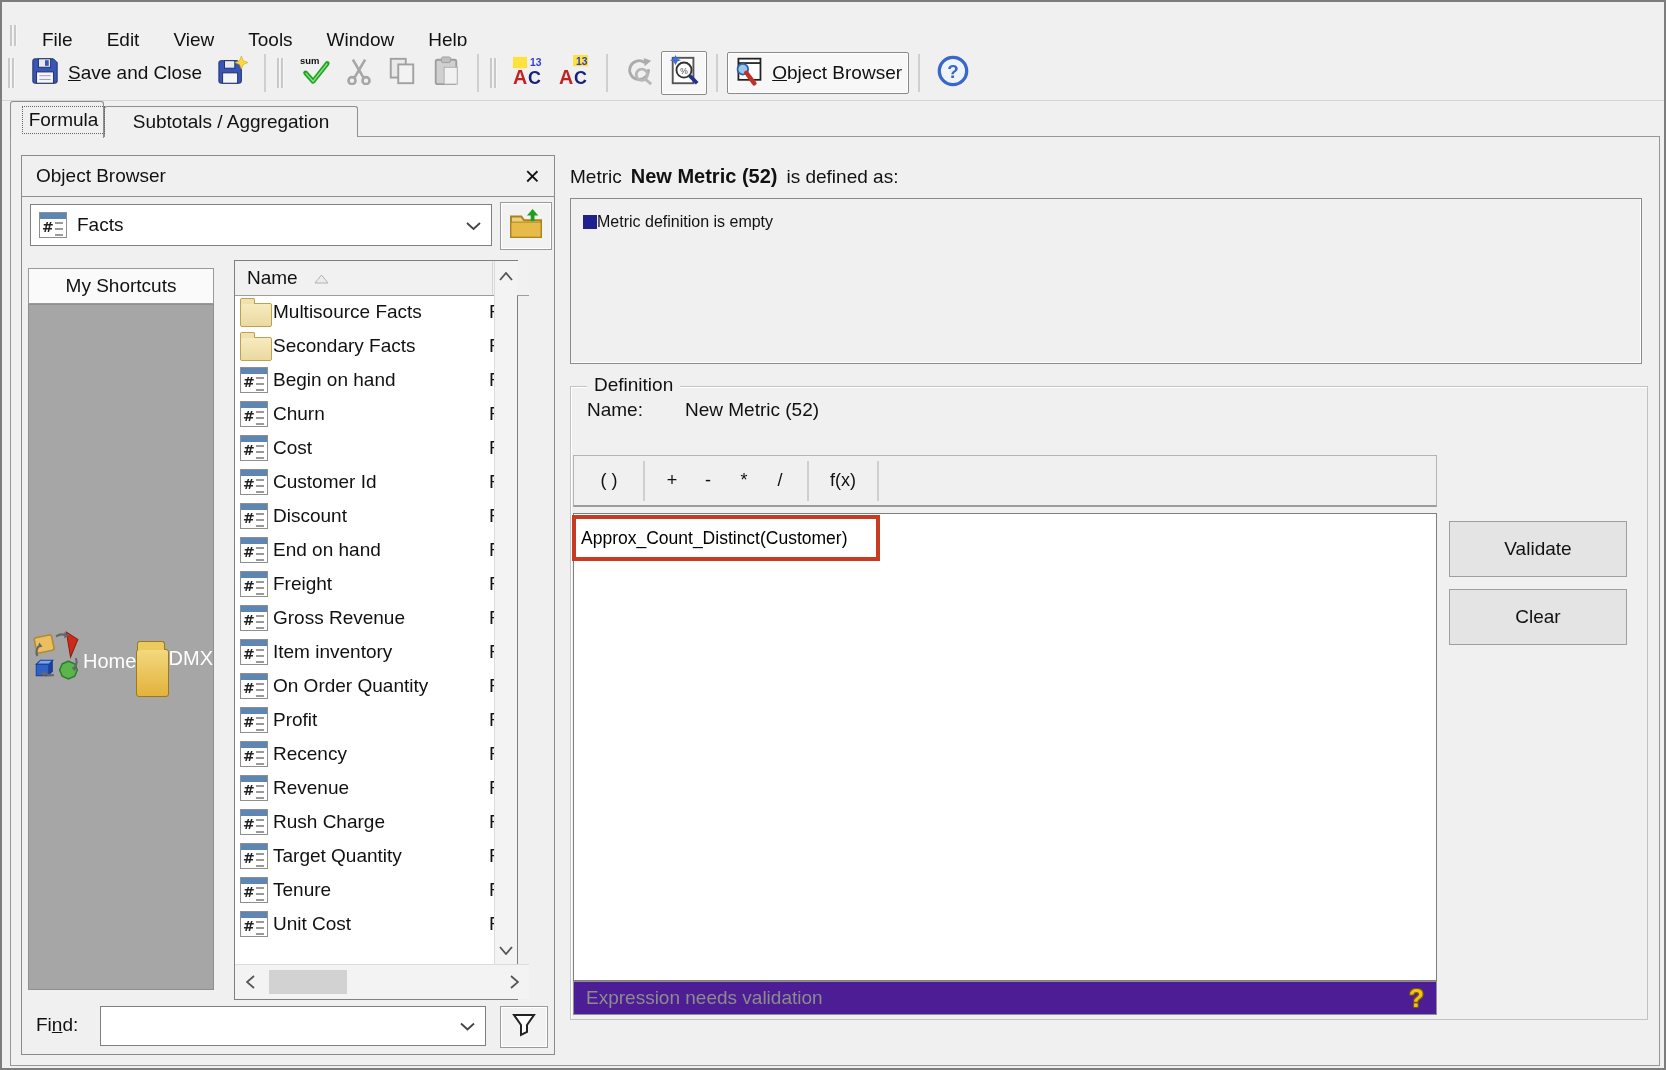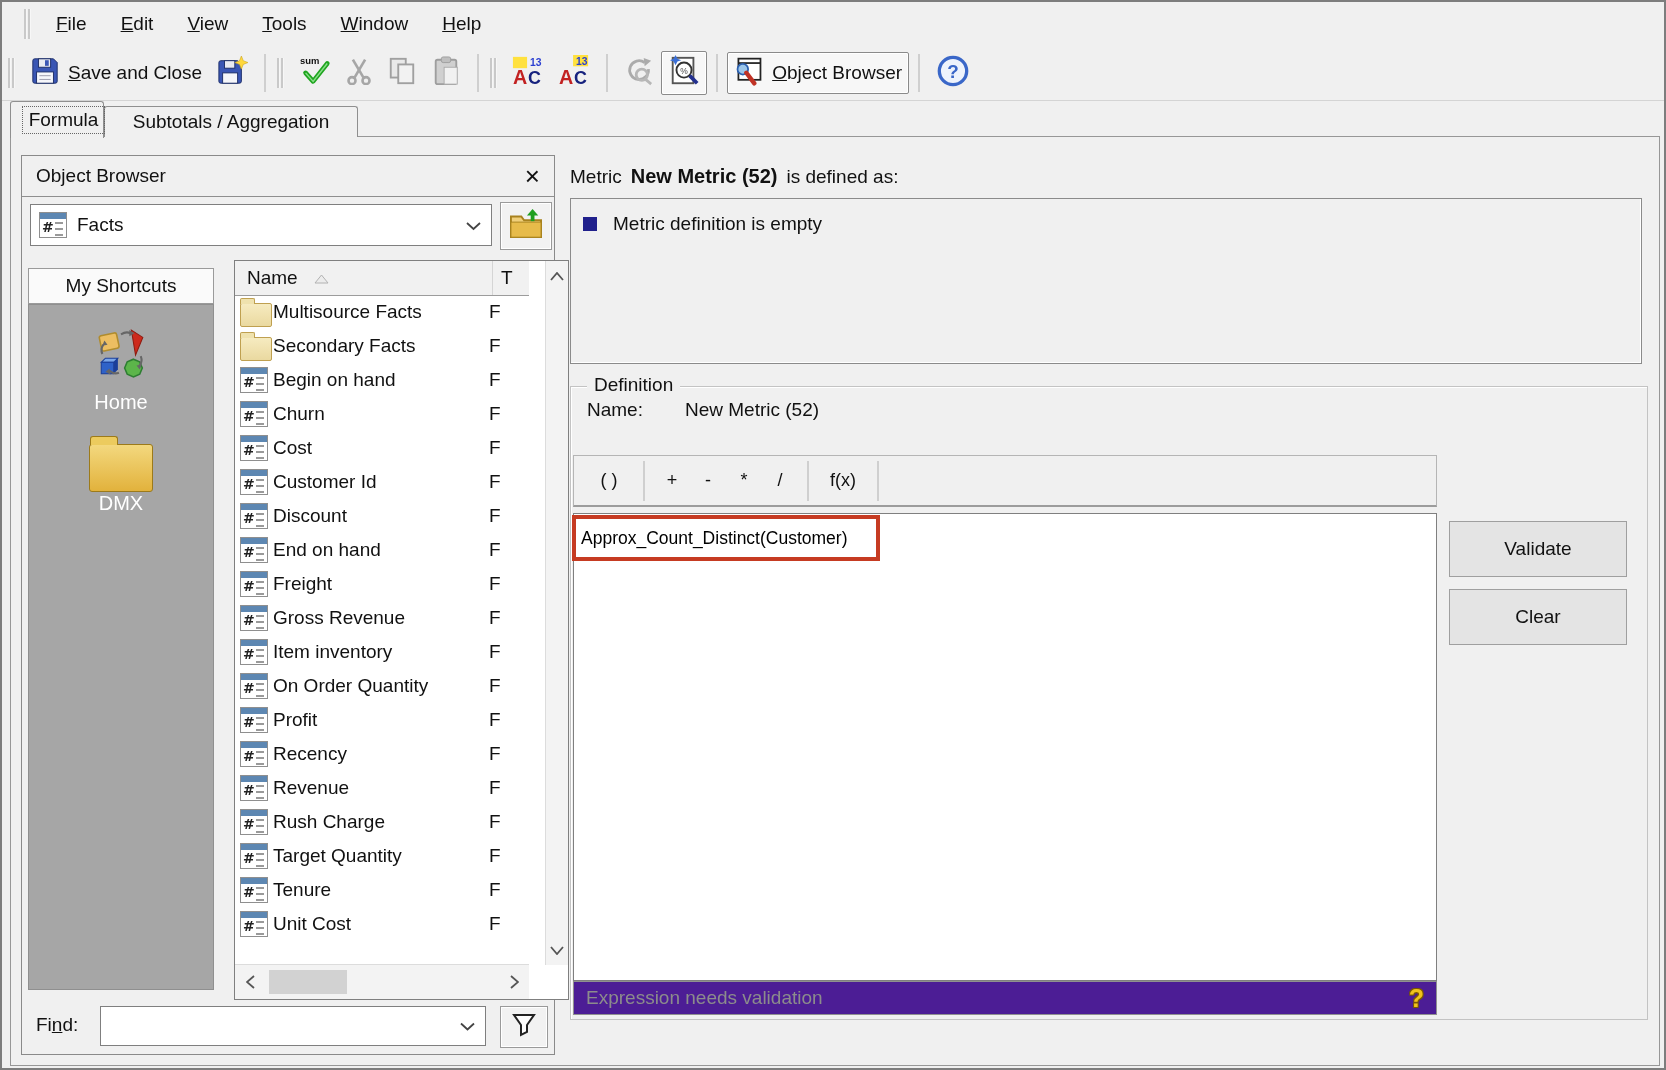--- a/index.html
+++ b/index.html
@@ -1,18 +1,18 @@
 <!DOCTYPE html>
 <html><head>
 <meta charset="utf-8">
 <style>
   html,body{margin:0;padding:0;background:#e8e8e8;font-family:"Liberation Sans",sans-serif;}
   #window{position:relative;width:1666px;height:1070px;background:#f0f0f0;border:2px solid #7d7d7d;box-sizing:border-box;overflow:hidden;color:#111;}
   
-  .menubar{position:absolute;left:0;top:0;right:0;height:44px;display:flex;align-items:center;border-bottom:1px solid #e2e2e2;background:#f0f0f0;padding-left:20px;}
+  .menubar{position:absolute;left:0;top:16px;right:0;height:44px;display:flex;align-items:center;border-bottom:1px solid #e2e2e2;background:#f0f0f0;padding-left:6px;}
   .grip{width:7px;height:30px;margin:0 8px 0 2px;background:linear-gradient(90deg,#c9c9c9 0 2px,#f7f7f7 2px 3px,transparent 3px 4px,#c9c9c9 4px 6px,#f7f7f7 6px 7px);}
   .menu-item{padding:4px 17px;font-size:19px;cursor:default;}
   .mn{text-decoration:underline;}
   
   .toolbar{position:absolute;left:0;top:44px;right:0;height:54px;display:flex;align-items:center;border-bottom:1px solid #d4d4d4;background:#f0f0f0;padding-left:4px;}
   .tb-btn{display:flex;align-items:center;gap:8px;padding:3px 6px;border:1px solid transparent;border-radius:2px;}
   .tb-label{font-size:19px;white-space:nowrap;}
   .tb-btn.framed{border:1px solid #8a8a8a;background:#f7f7f7;box-shadow:inset 0 0 0 1px #fff;}
   .vsep{width:2px;height:38px;background:#cfcfcf;margin:0 9px;}
   .dim{opacity:.95}
@@ -26,26 +26,26 @@
   
   .obpanel{position:absolute;left:18px;top:152px;width:534px;height:900px;border:1px solid #8a8a8a;background:#f0f0f0;box-sizing:border-box;}
   .ob-title{position:absolute;left:0;top:0;right:0;height:40px;border-bottom:1px solid #8f8f8f;display:flex;align-items:center;justify-content:space-between;padding:0 14px;font-size:19px;}
   .ob-close{font-size:26px;line-height:20px;color:#111;cursor:default;}
   .combo{position:relative;background:#fff;border:1px solid #7f7f7f;display:flex;align-items:center;box-sizing:border-box;}
   .combo .chev{position:absolute;right:10px;top:50%;transform:translateY(-50%);}
   .ob-combo{position:absolute;left:8px;top:48px;width:462px;height:42px;padding-left:8px;gap:10px;font-size:19px;}
   .folderup-btn{position:absolute;left:478px;top:46px;width:50px;height:46px;border:1px solid #9a9a9a;background:#f2f2f2;display:flex;align-items:center;justify-content:center;box-shadow:inset 0 0 0 1px #fff;}
   
   .sc-header{position:absolute;left:6px;top:112px;width:186px;height:36px;background:#fafafa;border:1px solid #9a9a9a;display:flex;align-items:center;justify-content:center;font-size:19px;box-sizing:border-box;}
-  .sc-body{position:absolute;left:6px;top:148px;width:186px;height:686px;background:#a6a6a6;border:1px solid #8f8f8f;box-sizing:border-box;display:flex;flex-direction:column;align-items:center;padding-top:22px;}
+  .sc-body{position:absolute;left:6px;top:148px;width:186px;height:686px;background:#a6a6a6;border:1px solid #8f8f8f;box-sizing:border-box;display:flex;align-items:center;padding-top:22px;}
   .sc-label{color:#fff;font-size:20px;margin-top:6px;}
   .folder-big{width:62px;height:46px;position:relative;background:linear-gradient(#f3d87e,#e2b23c);border:1px solid #9c7a1a;border-radius:3px;margin-top:30px;}
   .folder-big::before{content:"";position:absolute;top:-9px;left:0;width:26px;height:8px;background:#eccb5e;border:1px solid #9c7a1a;border-bottom:none;border-radius:3px 3px 0 0;}
   
-  .listbox{position:absolute;left:212px;top:104px;width:335px;height:740px;border:1px solid #7f7f7f;background:#fff;box-sizing:border-box;}
+  .listbox{position:absolute;left:212px;top:104px;width:284px;height:740px;border:1px solid #7f7f7f;background:#fff;box-sizing:border-box;}
   .lv-header{position:absolute;left:0;top:0;width:294px;height:34px;background:#f1f1f1;border-bottom:1px solid #9c9c9c;display:flex;align-items:center;font-size:19px;}
   .lv-hname{width:258px;padding-left:12px;box-sizing:border-box;display:flex;align-items:center;gap:16px;border-right:1px solid #d5d5d5;height:100%;}
   .lv-htype{padding-left:8px;}
   .lv-rows{position:absolute;left:0;top:34px;width:294px;}
   .lv-row{display:flex;align-items:center;height:34px;font-size:19px;}
   .lv-iconwrap{width:38px;display:flex;justify-content:flex-start;padding-left:5px;box-sizing:border-box;}
   .lv-name{flex:0 0 216px;white-space:nowrap;overflow:hidden;}
   .lv-type{flex:0 0 30px;overflow:hidden;white-space:nowrap;}
   .icon-folder{width:30px;height:22px;position:relative;background:linear-gradient(#f6ebc0,#ead9a0);border:1px solid #bfa050;border-radius:2px;margin-top:5px;}
   .icon-folder::before{content:"";position:absolute;top:-6px;left:-1px;width:13px;height:5px;background:#efe2ae;border:1px solid #bfa050;border-bottom:none;border-radius:2px 2px 0 0;}
@@ -60,21 +60,21 @@
   
   .findrow{position:absolute;left:0;bottom:0;height:56px;width:100%;}
   .find-label{position:absolute;left:14px;top:16px;font-size:19px;}
   .find-combo{position:absolute;left:78px;top:8px;width:386px;height:40px;font-size:18px;}
   .find-combo input{border:none;outline:none;flex:1;height:100%;font:inherit;background:transparent;padding-left:8px;}
   .filter-btn{position:absolute;left:478px;top:8px;width:46px;height:40px;border:1px solid #9a9a9a;background:#f2f2f2;display:flex;align-items:center;justify-content:center;box-shadow:inset 0 0 0 1px #fff;}
   
   .defined-line{position:absolute;left:568px;top:163px;font-size:19px;display:flex;gap:9px;align-items:baseline;}
   .defined-line b{font-size:20px;}
   .empty-box{position:absolute;left:568px;top:196px;width:1072px;height:166px;border:1px solid #8b8b8b;box-shadow:inset -1px -1px 0 #fff;background:#f0f0f0;box-sizing:border-box;}
-  .empty-row{display:flex;align-items:center;gap:16px;margin:14px 0 0 12px;font-size:19px;}
+  .empty-row{display:flex;align-items:center;gap:0;margin:14px 0 0 12px;font-size:16px;}
   .bullet{width:14px;height:14px;background:#20208c;}
   .defgroup{position:absolute;left:568px;top:384px;width:1078px;height:634px;border:1px solid #c3c3c3;box-shadow:inset 1px 1px 0 #fff;background:#f0f0f0;box-sizing:border-box;padding-left:8px;}
   .deflabel{position:absolute;left:16px;top:-13px;background:#f0f0f0;padding:0 7px;font-size:19px;}
   .namerow{position:absolute;left:16px;top:12px;font-size:19px;display:flex;gap:42px;}
   .optoolbar{position:absolute;left:2px;top:68px;width:864px;height:52px;border:1px solid #b5b5b5;border-bottom:2px solid #9c9c9c;background:#f0f0f0;display:flex;align-items:center;padding-left:10px;box-sizing:border-box;}
   .op-btn{height:38px;display:flex;align-items:center;justify-content:center;font-size:18px;border:1px solid transparent;}
   .op-sep{width:2px;height:40px;background:#cfcfcf;margin:0 9px;}
   .formulabox{position:absolute;left:2px;top:126px;width:864px;height:468px;background:#fff;border:1px solid #7f7f7f;box-sizing:border-box;}
   .redbox{position:absolute;left:-2px;top:1px;width:308px;height:46px;border:4px solid #c63b22;display:flex;align-items:center;box-sizing:border-box;background:#fff;}
   .redbox span{font-size:17.5px;padding-left:5px;white-space:nowrap;color:#000;}

